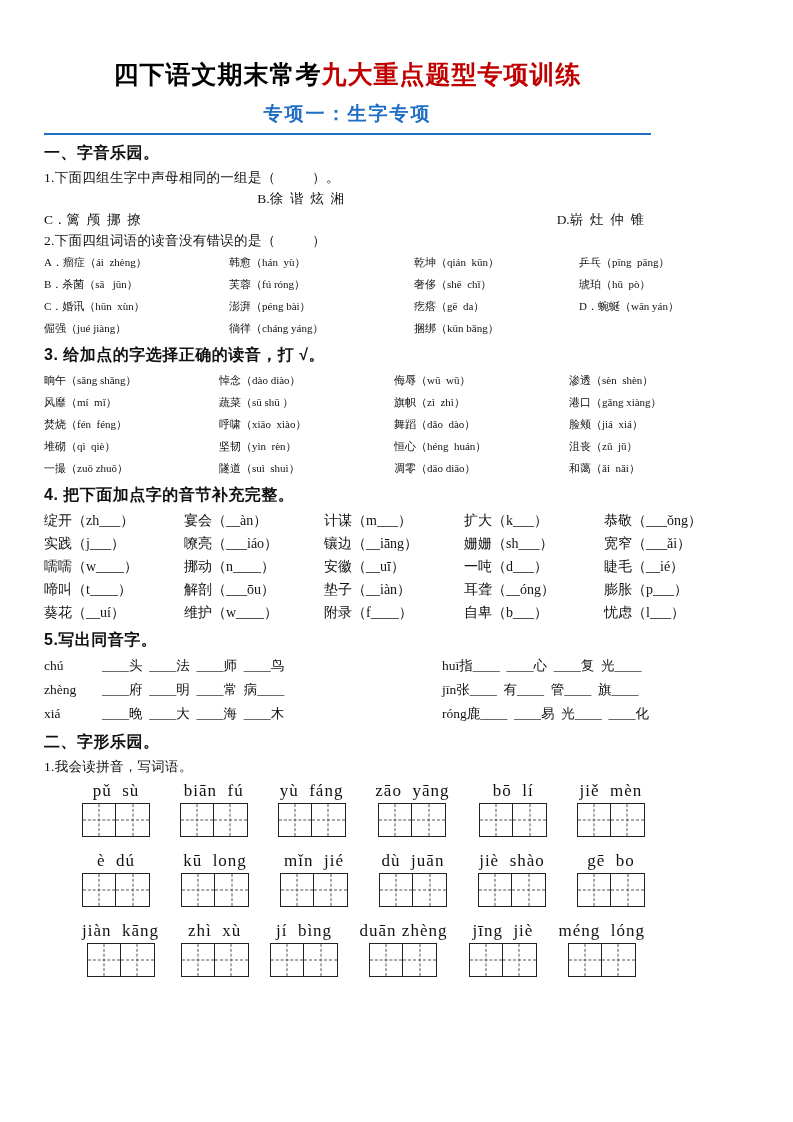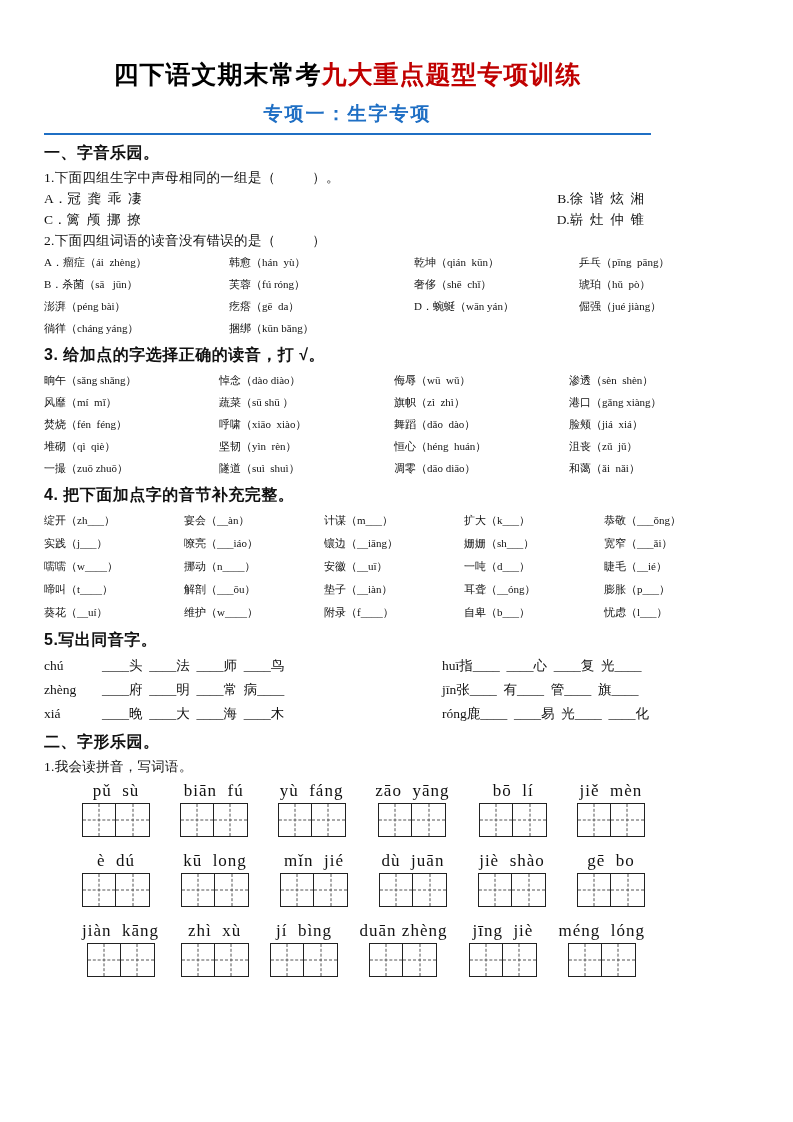--- a/index.html
+++ b/index.html
@@ -80,21 +80,21 @@
     font-size: 11px;
     line-height: 22px;
     white-space: pre;
   }
   .grid4.wide {
     grid-template-columns: 185px 185px 165px 165px;
   }
   .grid5 {
     display: grid;
     grid-template-columns: 140px 140px 140px 140px 140px;
-    font-size: 11px;
+    font-size: 14px;
     line-height: 23px;
     white-space: pre;
   }
   .row2-line {
     display: grid;
     grid-template-columns: 58px 340px 300px;
     font-size: 13.5px;
     line-height: 24px;
     white-space: pre;
   }
@@ -157,38 +157,38 @@
     <span class="black">四下语文期末常考</span><span class="red">九大重点题型专项训练</span>
   </div>
 
   <div class="section-banner">专项一：生字专项</div>
   <hr class="banner-rule">
 
   <div class="q-head">一、字音乐园。</div>
 
   <div class="line">1.下面四组生字中声母相同的一组是（          ）。</div>
   <div class="opt-row">
-    <div class="col colA">A．冠  龚  乖  凄</div>
     <div class="col colB">B.徐  谐  炫  湘</div>
   </div>
   <div class="opt-row">
     <div class="col colA">C．篱  颅  挪  撩</div>
     <div class="col colB">D.崭  灶  仲  锥</div>
   </div>
 
   <div class="line">2.下面四组词语的读音没有错误的是（          ）</div>
   <div class="grid4 wide">
     <div>A．瘤症（ái  zhèng）</div>
     <div>韩愈（hán  yù）</div>
     <div>乾坤（qián  kūn）</div>
     <div>乒乓（pīng  pāng）</div>
     <div>B．杀菌（sā   jūn）</div>
     <div>芙蓉（fú róng）</div>
     <div>奢侈（shē  chǐ）</div>
     <div>琥珀（hǔ  pò）</div>
+    <div>C．婚讯（hūn  xùn）</div>
     <div>澎湃（péng bài）</div>
     <div>疙瘩（gē  da）</div>
     <div>D．蜿蜒（wān yán）</div>
     <div>倔强（jué jiàng）</div>
     <div>徜徉（cháng yáng）</div>
     <div>捆绑（kūn bǎng）</div>
   </div>
 
   <div class="q-head">3. 给加点的字选择正确的读音，打 √。</div>
   <div class="grid4">

